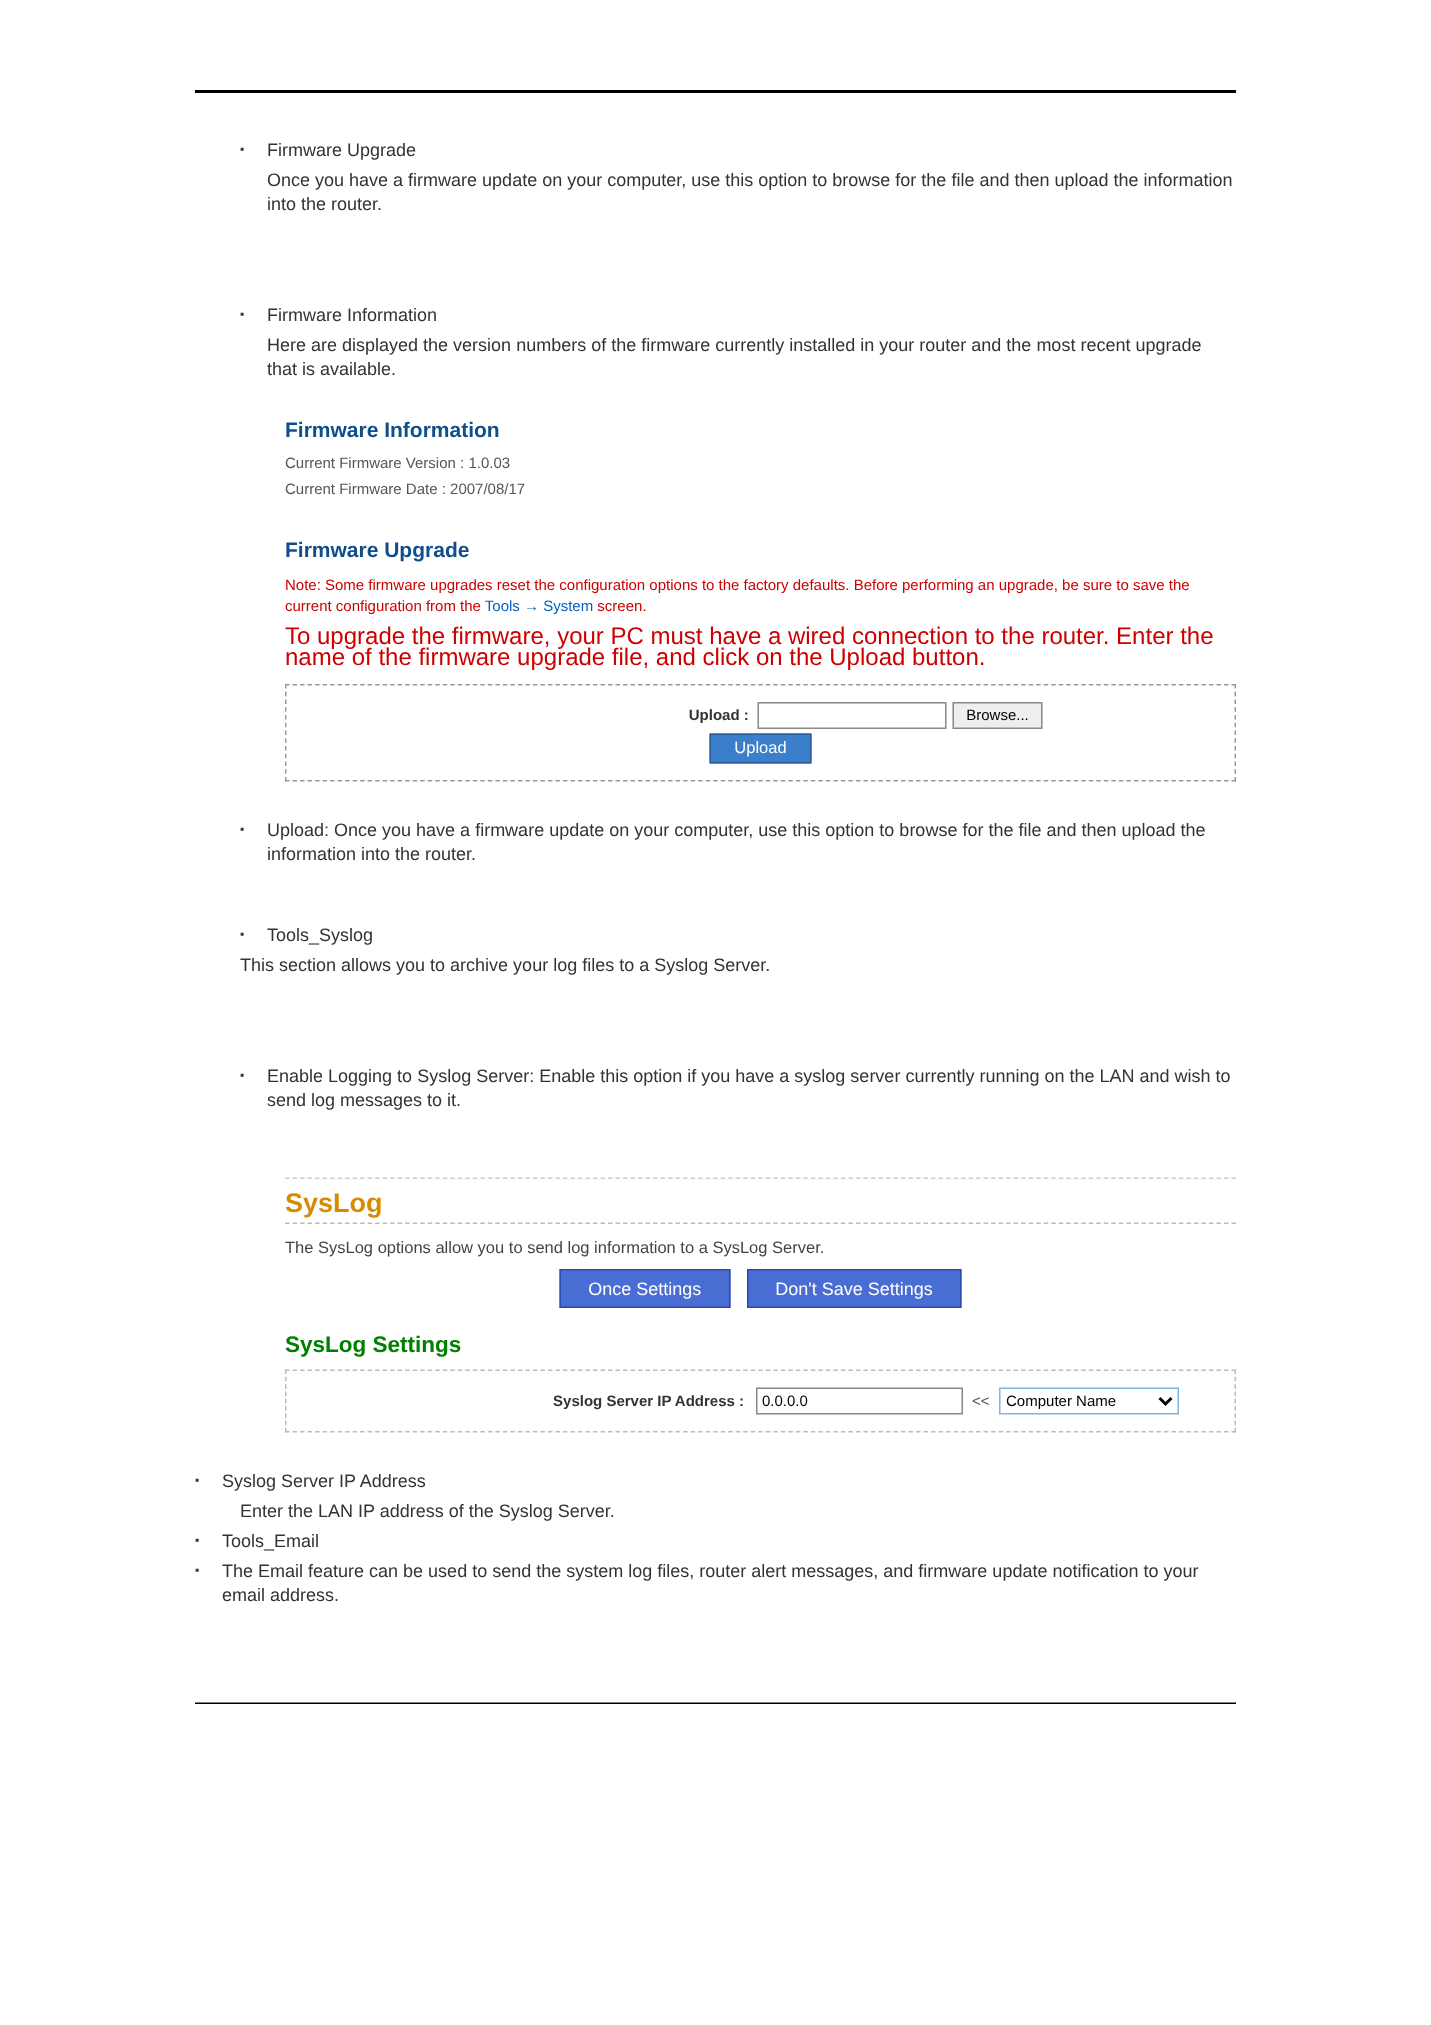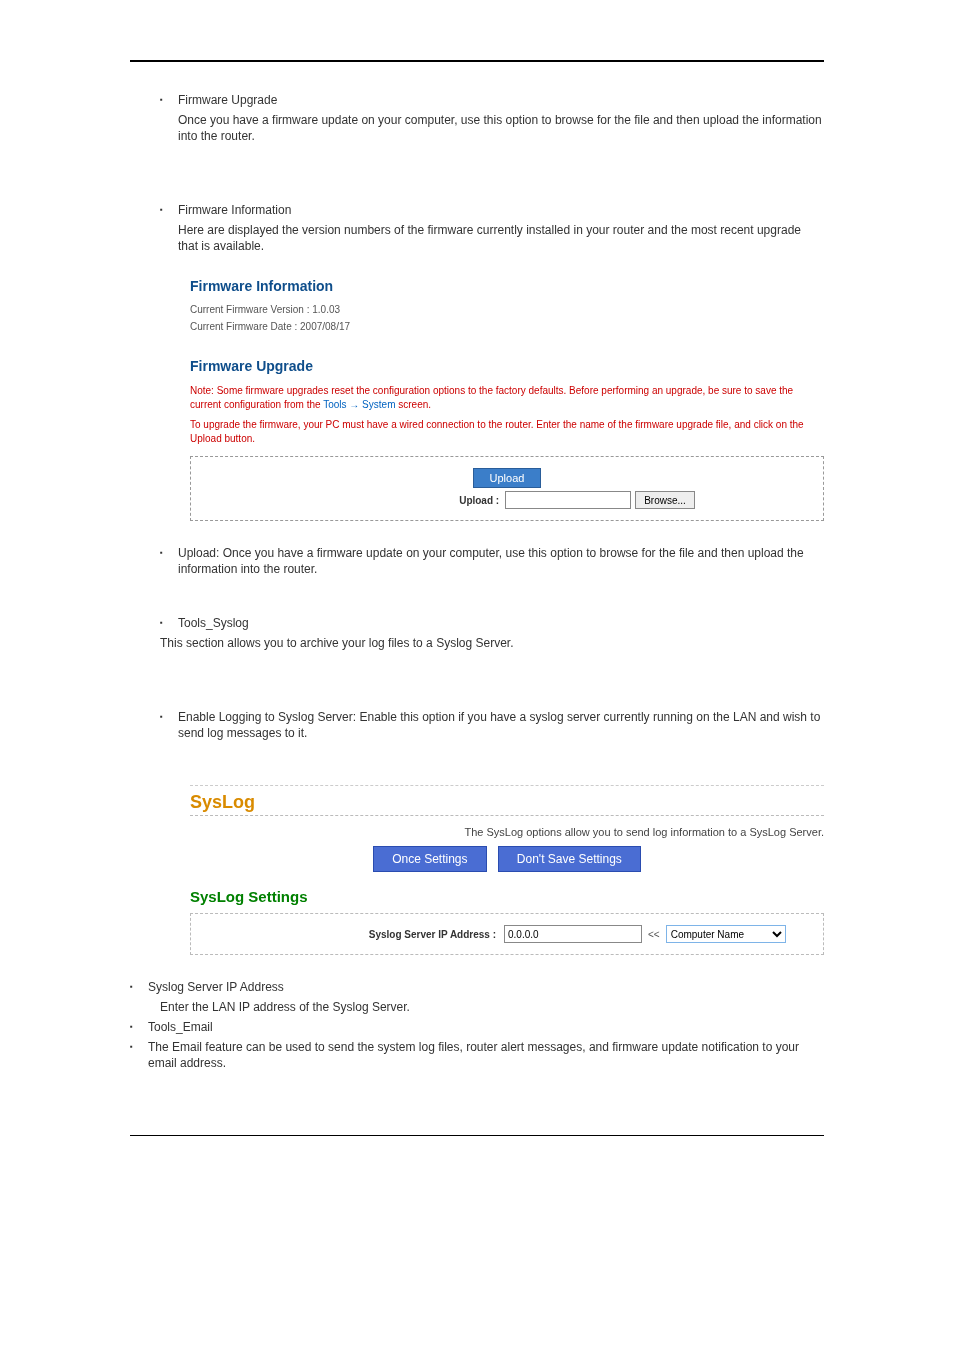--- a/index.html
+++ b/index.html
@@ -65,21 +65,21 @@
     .fw-warn {
       font-size: 10px;
       color: #c00;
       margin: 6px 0;
       line-height: 14px;
     }
     .fw-warn .link {
       color: #0062c0;
     }
     .fw-note {
-      font-size: 10px;
+      font-size: 16px;
       color: #c00;
       margin: 6px 0;
       line-height: 14px;
     }
     .fw-box {
       border: 1px dashed #999;
       padding: 8px 10px;
       margin-top: 10px;
     }
     .fw-row {
@@ -132,21 +132,21 @@
       margin: 4px 0 2px 0;
       font-family: "Segoe UI", Arial, sans-serif;
     }
     .hr-dashed {
       border: none;
       border-top: 1px dashed #bbb;
       margin: 2px 0 10px 0;
     }
     .syslog-desc {
       font-size: 11px;
-      text-align: right;
+      text-align: left;
       margin: 10px auto 8px auto;
       color: #444;
     }
     .syslog-btnrow {
       text-align: center;
       margin-bottom: 16px;
     }
     .syslog-btn {
       display: inline-block;
       background: #4a6dd3;
@@ -251,26 +251,26 @@
       <div class="fw-heading">Firmware Upgrade</div>
       <div class="fw-warn">
         <span class="bold">Note: Some firmware upgrades reset the configuration options to the factory defaults. Before performing an upgrade, be sure to save the current configuration from the </span><span class="link">Tools → System</span><span class="bold"> screen.</span>
       </div>
       <div class="fw-note">
         <span>To upgrade the </span><span class="bold">firmware, your PC must have a wired connection to the router. Enter the name of the firmware upgrade file, and click on the Upload button.</span>
       </div>
 
       <div class="fw-box">
         <div class="fw-row">
-          <span class="fw-upload-btn">Upload</span>
-        </div>
-        <div class="fw-row">
           <span class="fw-label">Upload :</span>
           <input class="fw-input" type="text" style="">
           <button class="fw-browse">Browse...</button>
+        </div>
+        <div class="fw-row">
+          <span class="fw-upload-btn">Upload</span>
         </div>
       </div>
     </div>
   </div>
 
   <div class="small-gap"></div>
 
   <div class="bullet-item indent1">
     <span class="bullet-marker">▪</span>
     <div class="bullet-content">Upload: Once you have a firmware update on your computer, use this option to browse for the file and then upload the information into the router.</div>

